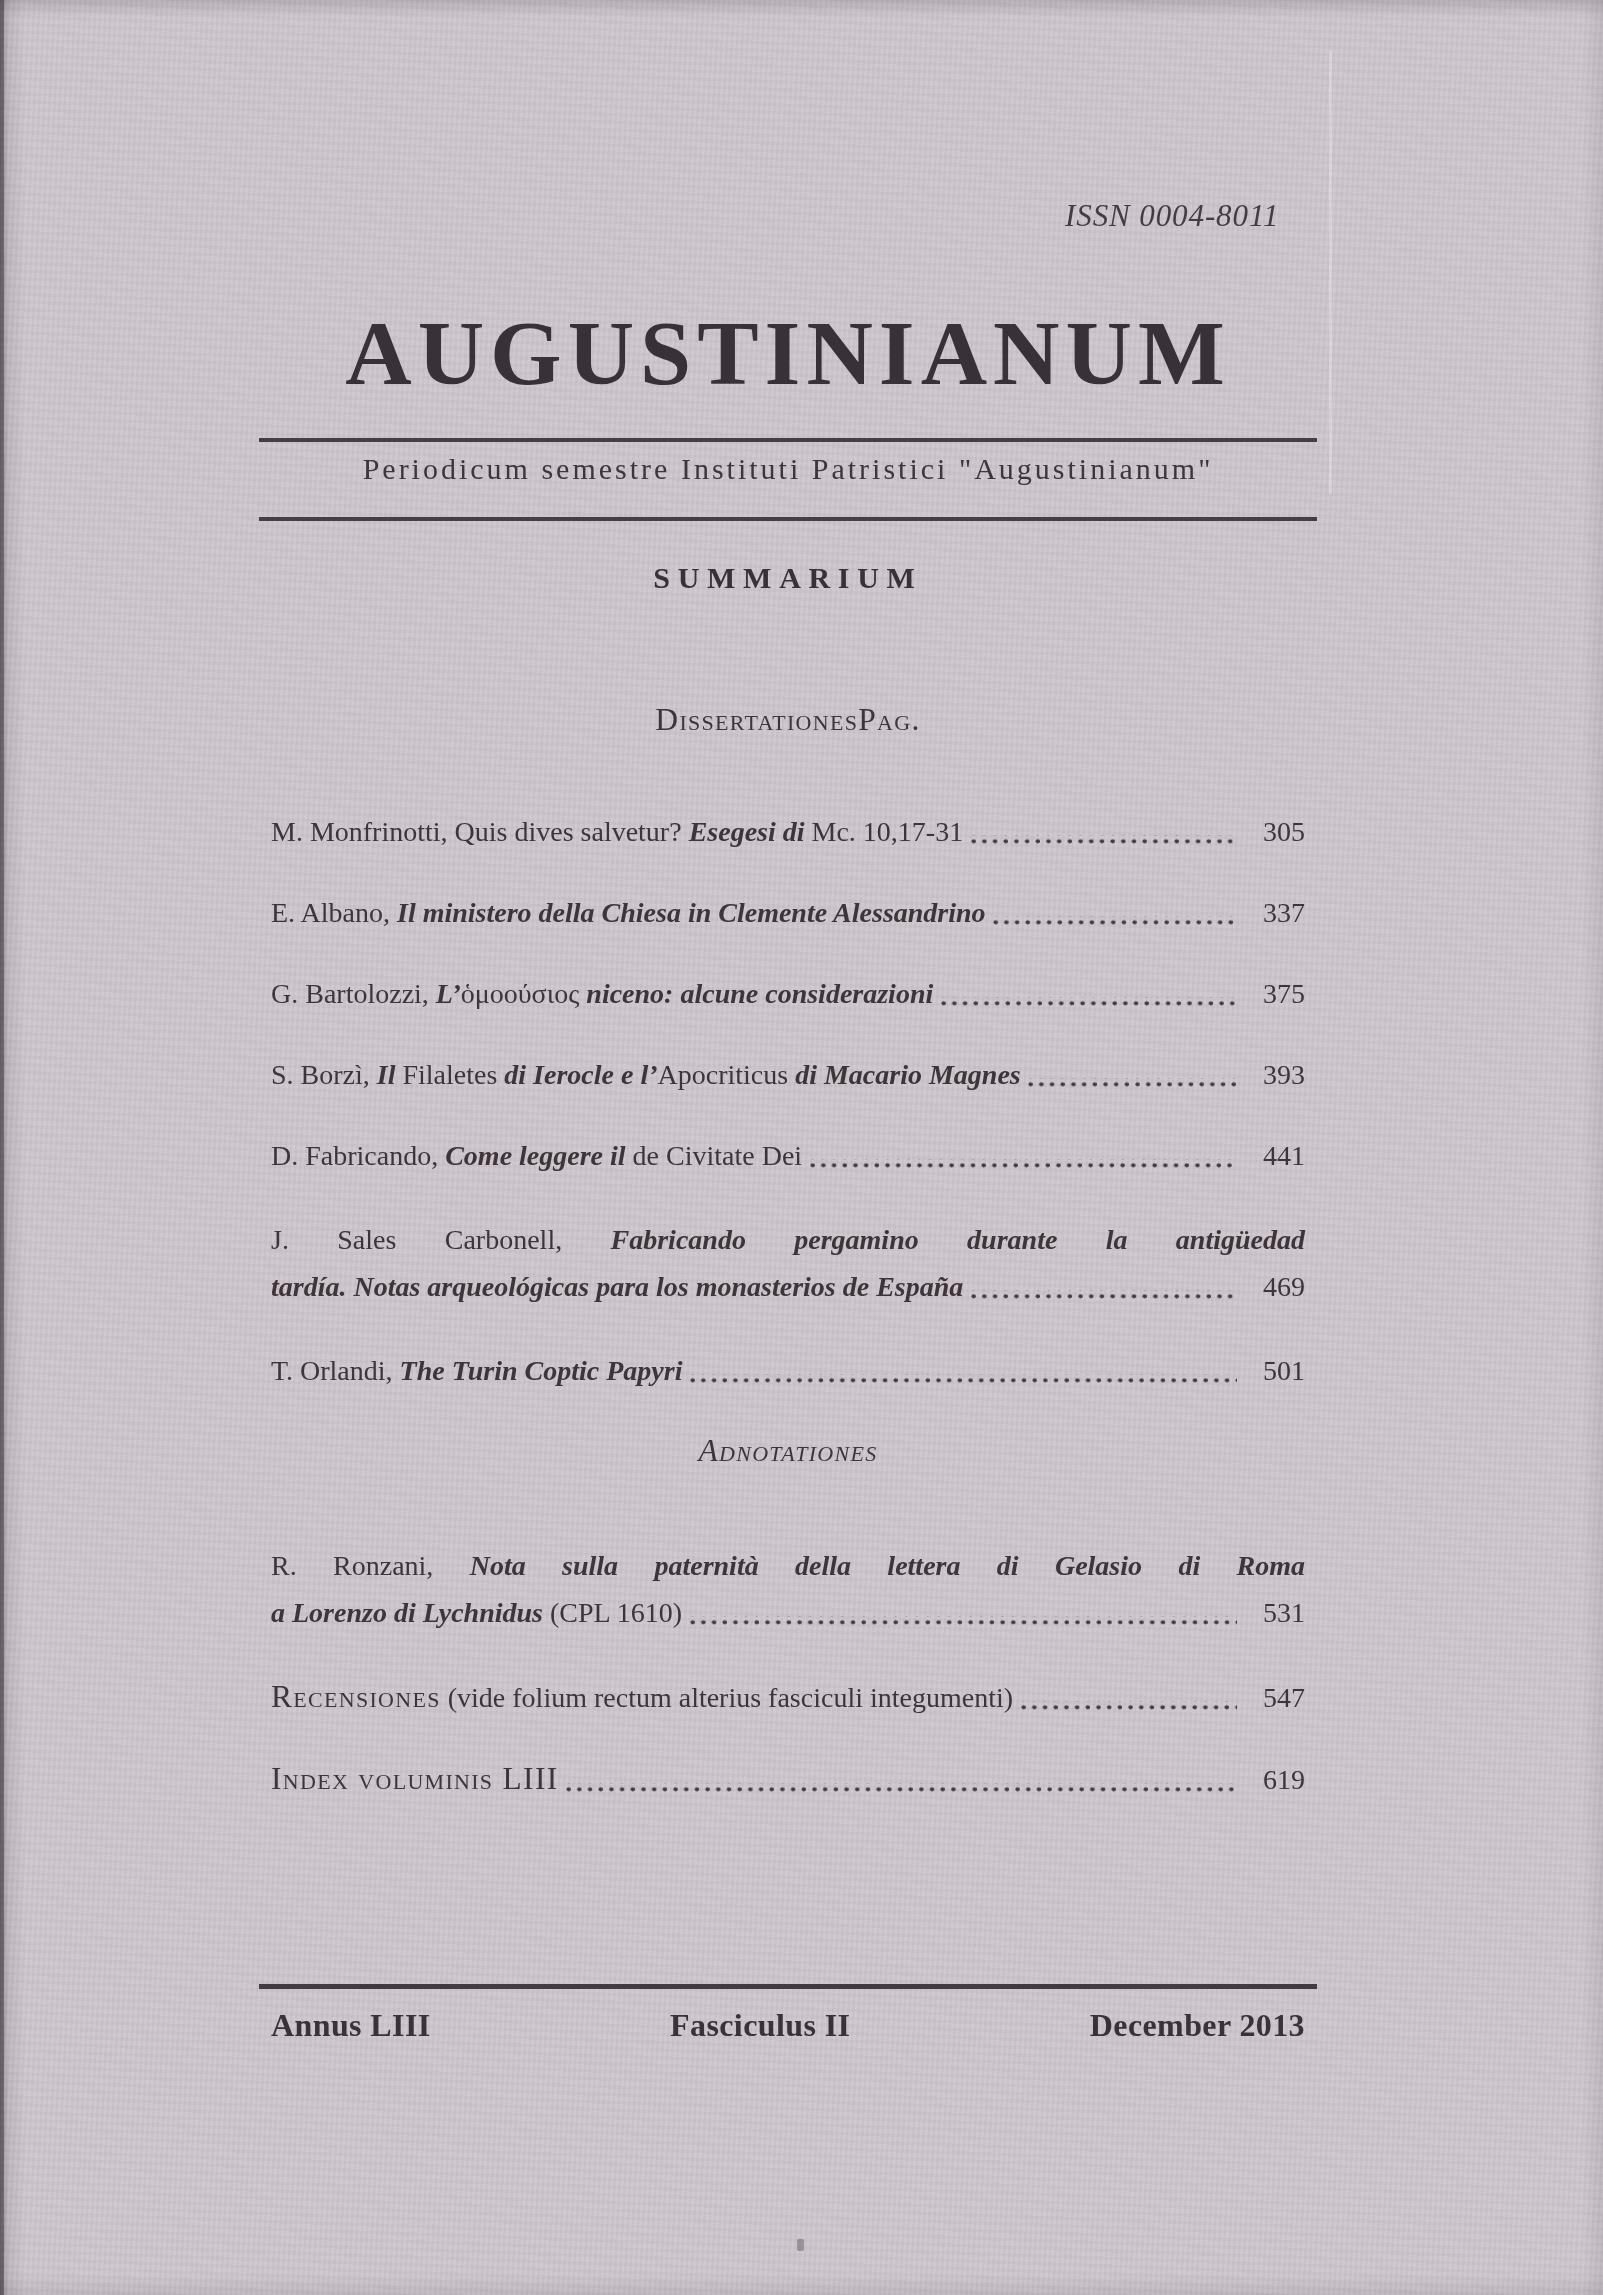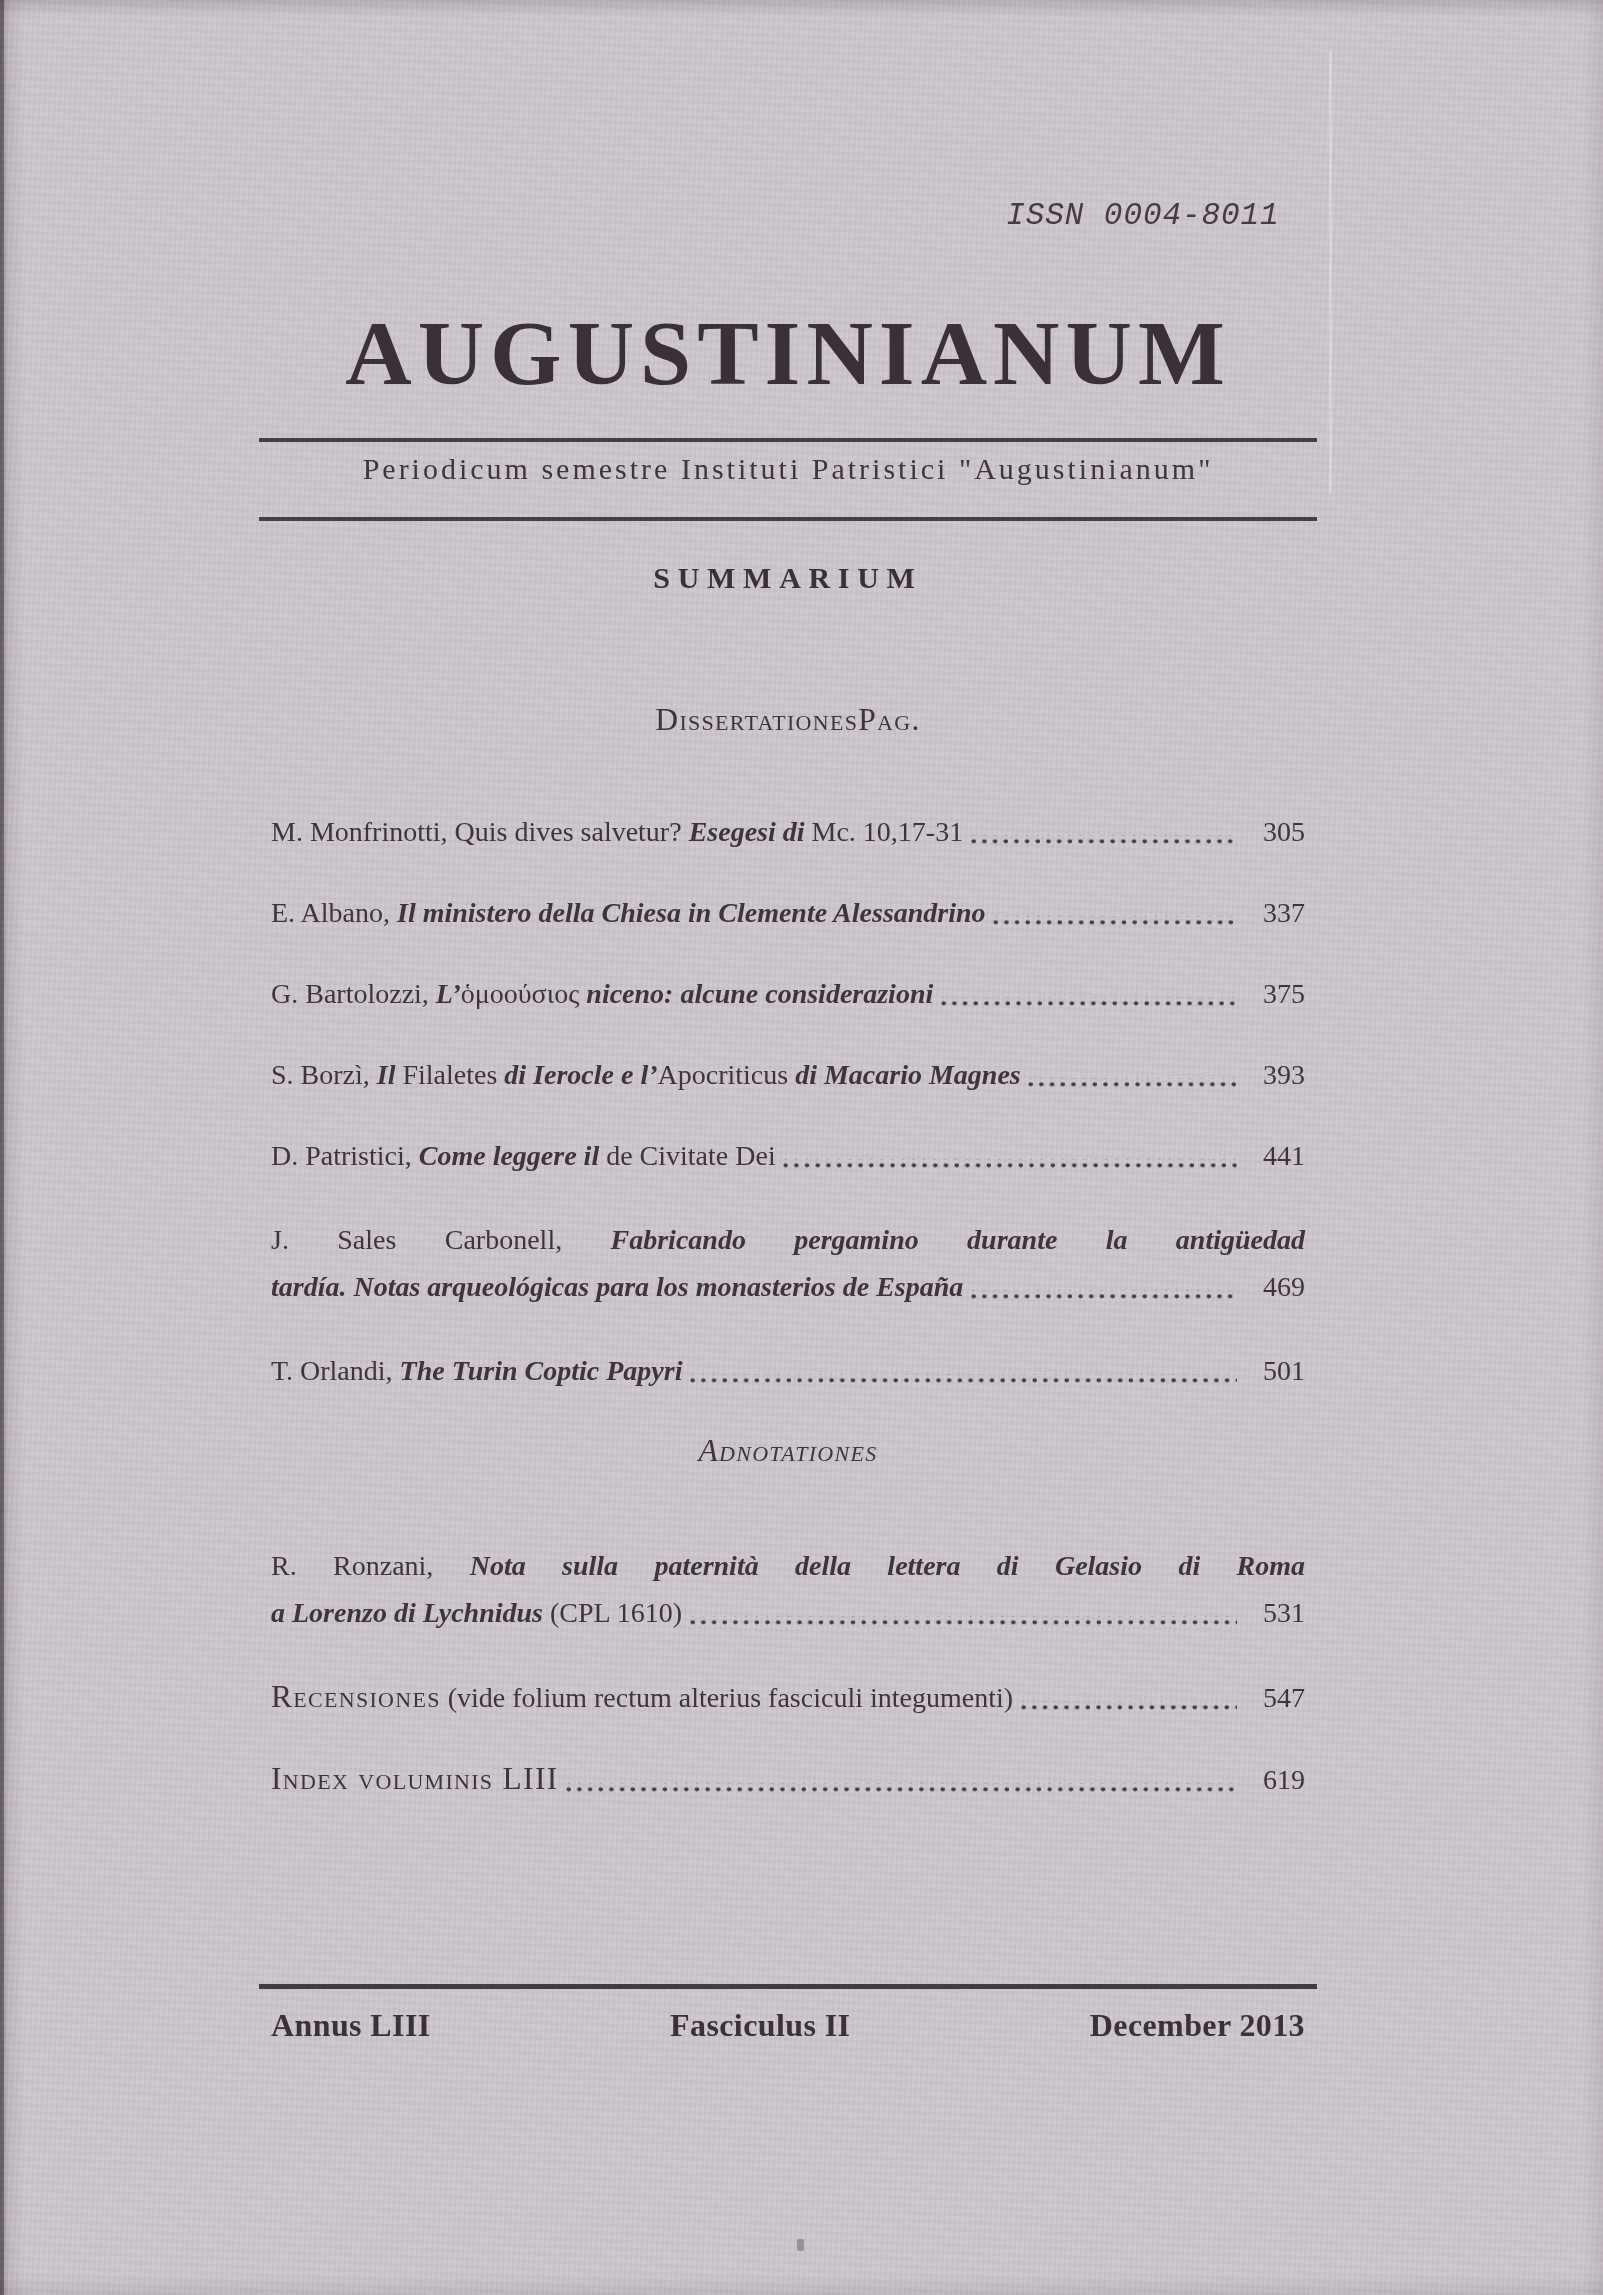--- a/index.html
+++ b/index.html
@@ -19,21 +19,21 @@
       linear-gradient(0deg, rgba(55,42,52,0.10) 0px, rgba(55,42,52,0.0) 20.4px),
       #ccc5cc;
     color:#3e343a;
   }
   .edge-strip{position:absolute;left:0;top:0;width:4.3px;height:100%;background:rgba(42,30,40,0.45);}
   .crease{position:absolute;left:1329px;top:51px;width:2.6px;height:443px;background:rgba(255,255,255,0.25);}
   .speck{position:absolute;left:797px;top:2239px;width:6.8px;height:12px;background:rgba(60,48,58,0.35);border-radius:1.7px;}
   .col{position:absolute;left:271px;width:1034px;}
 
   .issn{position:absolute;top:198px;left:0;width:100%;text-align:right;padding-right:25.6px;box-sizing:border-box;
-    font-style:italic;font-size:31px;letter-spacing:0.9px;color:#453b41;font-family:Liberation Mono, monospace;}
+    font-style:italic;font-size:31px;letter-spacing:0.9px;color:#453b41;}
 
   .title{position:absolute;top:307px;left:0;width:100%;text-align:center;
     font-size:92px;font-weight:bold;letter-spacing:6px;color:#3a3138;line-height:1;}
   .rule{position:absolute;left:-12px;width:1058px;height:4.3px;background:#473d44;}
   .rule-top{top:438px;}
   .rule-bottom{top:517px;}
   .subtitle{position:absolute;top:452px;left:0;width:100%;text-align:center;
     font-size:30px;letter-spacing:3px;color:#3f353c;}
 
   .summarium{position:absolute;top:561px;left:0;width:100%;text-align:center;
@@ -98,21 +98,21 @@
           <span><span class="seg-r">G. Bartolozzi, </span><span class="seg-i">L’</span><span class="seg-r">ὁμοούσιος </span><span class="seg-i">niceno: alcune considerazioni</span></span>
           <span class="leader"></span>
           <span class="pageno">375</span>
         </div>
         <div class="toc-row">
           <span><span class="seg-r">S. Borzì, </span><span class="seg-i">Il </span><span class="seg-r">Filaletes </span><span class="seg-i">di Ierocle e l’</span><span class="seg-r">Apocriticus </span><span class="seg-i">di Macario Magnes</span></span>
           <span class="leader"></span>
           <span class="pageno">393</span>
         </div>
         <div class="toc-row">
-          <span><span class="seg-r">D. Patristici, </span><span class="seg-i">Come leggere il </span><span class="seg-r">de Civitate Dei</span></span>
+          <span><span class="seg-r">D. Fabricando, </span><span class="seg-i">Come leggere il </span><span class="seg-r">de Civitate Dei</span></span>
           <span class="leader"></span>
           <span class="pageno">441</span>
         </div>
         <div class="toc-entry">
           <div class="toc-line1"><span class="seg-r">J. Sales Carbonell, </span><span class="seg-i">Fabricando pergamino durante la antigüedad</span></div>
           <div class="toc-row">
             <span><span class="seg-i">tardía. Notas arqueológicas para los monasterios de España</span></span>
             <span class="leader"></span>
             <span class="pageno">469</span>
           </div>

